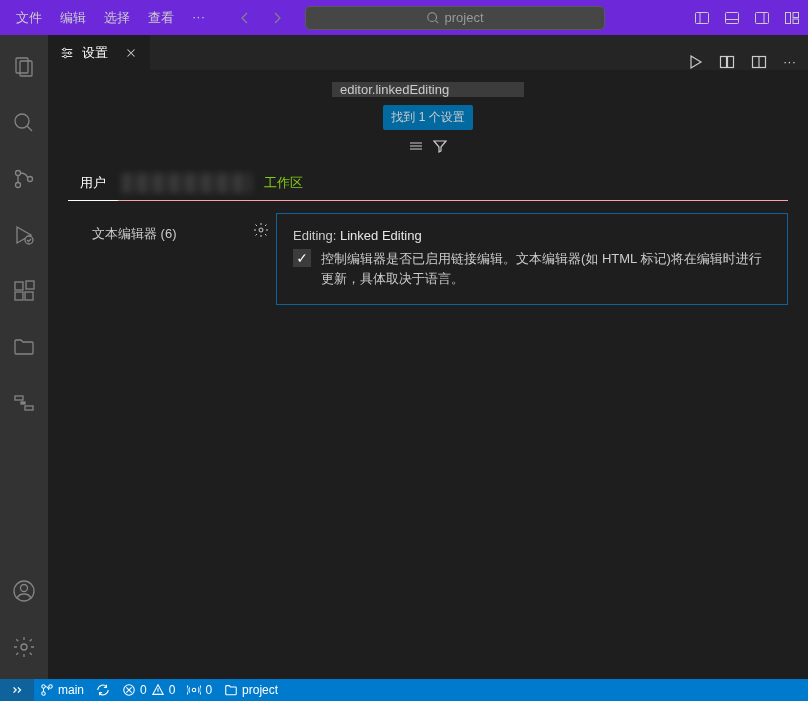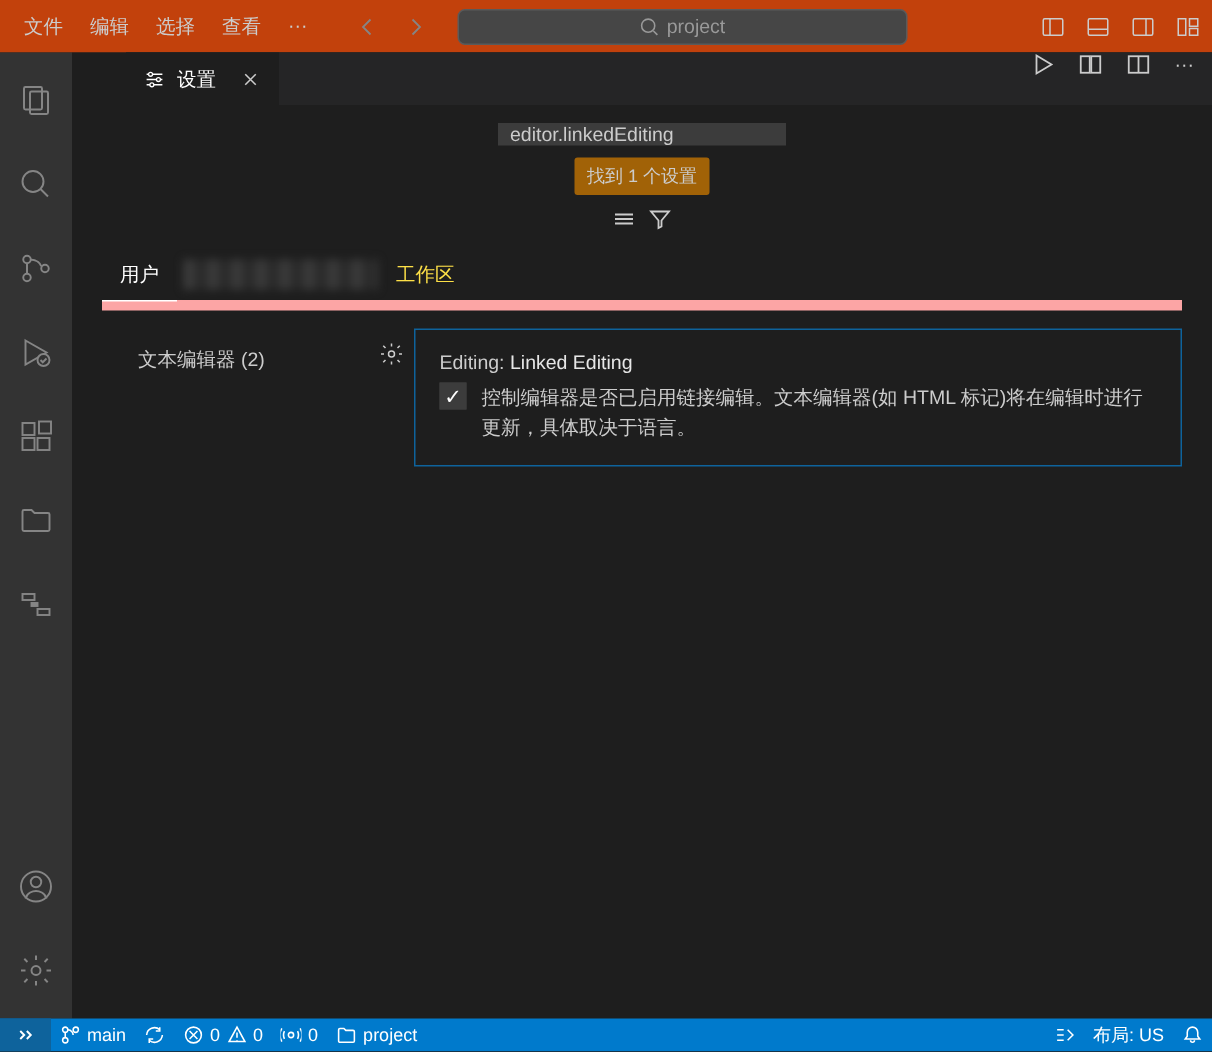--- a/index.html
+++ b/index.html
@@ -1,42 +1,42 @@
 <!DOCTYPE html>
 <html><head>
 <meta charset="utf-8">
 <style>
 * { margin: 0; padding: 0; box-sizing: border-box; font-family: -apple-system, "Segoe UI", sans-serif; }
 body { background: #1e1e1e; color: #cccccc; width: 808px; height: 701px; overflow: hidden; font-size: 13px; display: flex; flex-direction: column; }
-.titlebar { height: 35px; background: #c2410c; display: flex; align-items: center; padding: 11px 8px; }
+.titlebar { height: 35px; background: #6d28d9; display: flex; align-items: center; padding: 11px 8px; }
 .menu-items { display: flex; gap: 2px; }
 .menu-item { padding: 4px 8px; cursor: pointer; color: #cccccc; border-radius: 4px; }
 .nav-arrows { display: flex; gap: 16px; margin-left: 24px; color: #858585; }
 .nav-arrow { cursor: pointer; }
 .search-box { margin-left: 20px; width: 300px; height: 24px; background: #464646; border: 1px solid #5a5a5a; border-radius: 5px; display: flex; align-items: center; justify-content: center; gap: 4px; color: #999; }
 .titlebar-right { margin-left: auto; display: flex; gap: 14px; color: #cccccc; }
 .titlebar-right svg { cursor: pointer; }
 .main-area { flex: 1; display: flex; min-height: 0; }
 .activitybar { width: 48px; background: #333333; display: flex; flex-direction: column; align-items: center; padding-top: 8px; gap: 8px; }
 .activitybar .bottom-icons { margin-top: auto; margin-bottom: 8px; display: flex; flex-direction: column; gap: 8px; align-items: center; }
 .activity-icon { width: 48px; height: 48px; display: flex; align-items: center; justify-content: center; color: #858585; cursor: pointer; }
 .content-area { flex: 1; display: flex; flex-direction: column; background: #1e1e1e; }
-.tabbar { height: 35px; background: #252526; display: flex; align-items: flex-start; margin-left: 36px; }
+.tabbar { height: 35px; background: #252526; display: flex; align-items: flex-end; }
 .tab { height: 35px; background: #1e1e1e; display: flex; align-items: center; padding: 0 12px; gap: 8px; color: #ffffff; }
 .tab-close { color: #cccccc; cursor: pointer; margin-left: 8px; }
 .tab-actions { margin-left: auto; display: flex; gap: 16px; padding-right: 12px; color: #cccccc; }
 .tab-actions > * { cursor: pointer; }
 .settings-body { flex: 1; padding: 12px 20px 0 20px; display: flex; flex-direction: column; }
 .search-row { display: flex; align-items: center; gap: 8px; flex-direction: column; }
 .settings-search { flex: 1; height: 26px; background: #3c3c3c; border: none; color: #cccccc; padding: 0 8px; font-size: 13px; outline: none; }
-.search-badge { background: #a16207; color: #cccccc; padding: 4px 8px; font-size: 12px; border-radius: 2px; white-space: nowrap; }
+.search-badge { background: #0369a1; color: #cccccc; padding: 4px 8px; font-size: 12px; border-radius: 2px; white-space: nowrap; }
 .search-icons { display: flex; gap: 8px; color: #cccccc; }
 .search-icons > * { cursor: pointer; }
-.scope-tabs { display: flex; margin-top: 12px; border-bottom: 7px solid #fca5a5; }
-.scope-tab { padding: 8px 12px; cursor: pointer; color: #fde047; position: relative; }
+.scope-tabs { display: flex; margin-top: 12px; border-bottom: 1px solid #fca5a5; }
+.scope-tab { padding: 8px 12px; cursor: pointer; color: #84cc16; position: relative; }
 .scope-tab.active { color: #ffffff; }
 .scope-tab.active::after { content: ''; position: absolute; bottom: -1px; left: 0; right: 0; height: 1px; background: #ffffff; }
 .scope-blur { width: 130px; height: 20px; background: repeating-linear-gradient(90deg, #3a3a3a 0, #3a3a3a 8px, #2a2a2a 8px, #2a2a2a 16px); filter: blur(3px); align-self: center; margin-left: 4px; }
 .settings-content { flex: 1; display: flex; margin-top: 12px; gap: 8px; }
 .settings-tree { width: 180px; padding-top: 8px; }
 .tree-item { padding: 4px 8px 4px 24px; color: #cccccc; cursor: pointer; }
 .settings-list { flex: 1; }
 .setting-item { border: 1px solid #0e639c; background: #1e1e1e; padding: 14px 16px 16px 16px; position: relative; margin-left: 20px; }
 .gear-indicator { position: absolute; left: -24px; top: 8px; color: #cccccc; cursor: pointer; }
 .setting-title { color: #cccccc; margin-bottom: 6px; }
@@ -224,21 +224,21 @@
       </div>
 
       <div class="scope-tabs">
         <div class="scope-tab active">用户</div>
         <div class="scope-blur"></div>
         <div class="scope-tab">工作区</div>
       </div>
 
       <div class="settings-content">
         <div class="settings-tree">
-          <div class="tree-item">文本编辑器 (2)</div>
+          <div class="tree-item">文本编辑器 (6)</div>
         </div>
         <div class="settings-list">
           <div class="setting-item">
             <span class="gear-indicator">
               <svg width="16" height="16" viewBox="0 0 16 16" fill="none" stroke="currentColor" stroke-width="1">
                   <circle cx="8" cy="8" r="2"></circle>
                   <path d="M8 1v2M8 13v2M2.5 2.5l1.5 1.5M12 12l1.5 1.5M1 8h2M13 8h2M2.5 13.5L4 12M12 4l1.5-1.5"></path>
                 </svg>
             </span>
             <div class="setting-title">
@@ -292,28 +292,13 @@
         <path d="M3 5a7 7 0 000 6M13 5a7 7 0 010 6M1 3a10 10 0 000 10M15 3a10 10 0 010 10"></path>
       </svg>
     <span>0</span>
   </div>
   <div class="status-item">
     <svg width="14" height="14" viewBox="0 0 16 16" fill="none" stroke="currentColor" stroke-width="1.2">
         <path d="M2 4a1 1 0 011-1h3l1.5 1.5H13a1 1 0 011 1v7a1 1 0 01-1 1H3a1 1 0 01-1-1V4z"></path>
       </svg>
     <span>project</span>
   </div>
-  <div class="status-right">
-    <div class="status-item">
-      <svg width="14" height="14" viewBox="0 0 16 16" fill="none" stroke="currentColor" stroke-width="1.2">
-          <path d="M2 4h5M2 8h5M2 12h5M10 4l4 4-4 4"></path>
-        </svg>
-    </div>
-    <div class="status-item">
-      <span>布局: US</span>
-    </div>
-    <div class="status-item">
-      <svg width="14" height="14" viewBox="0 0 16 16" fill="none" stroke="currentColor" stroke-width="1.2">
-          <path d="M8 2a4 4 0 014 4v3l1.5 2h-11L4 9V6a4 4 0 014-4zM6.5 12a1.5 1.5 0 003 0"></path>
-        </svg>
-    </div>
-  </div>
 </div>
 
 </body></html>

